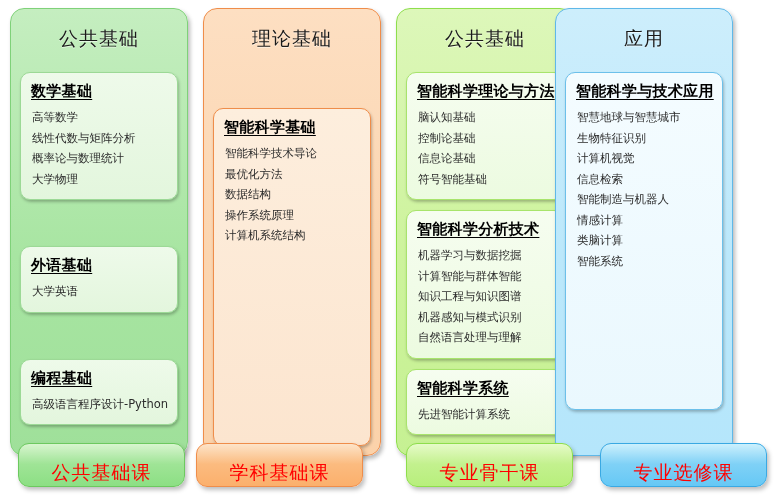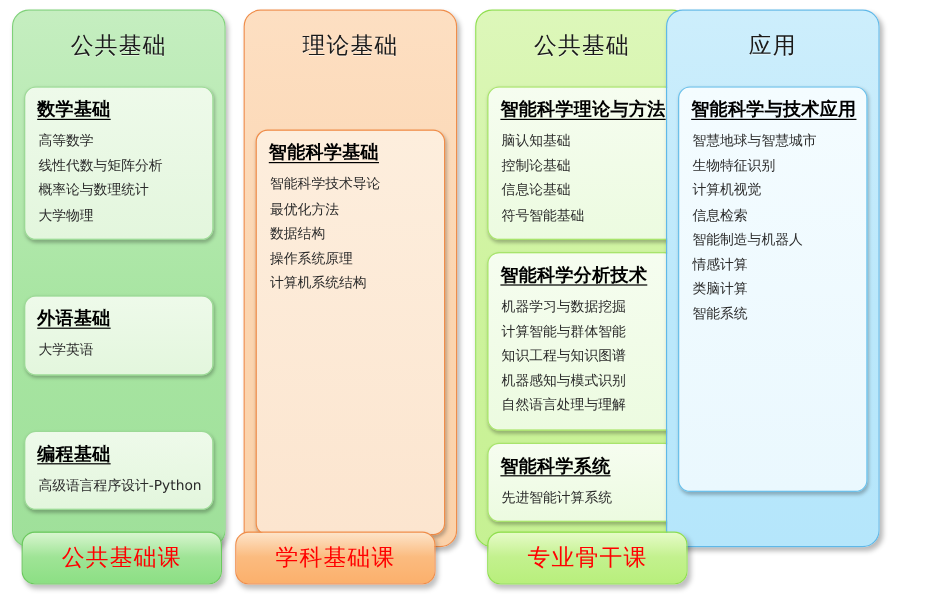--- a/index.html
+++ b/index.html
@@ -98,21 +98,21 @@
     height: 48px;
   }
   .legend-pill {
     position: absolute;
     top: 0;
     width: 167px;
     height: 44px;
     border-radius: 11px;
     box-sizing: border-box;
     display: flex;
-    align-items: center;
+    align-items: flex-end;
     justify-content: center;
     box-shadow: 2px 3px 4px rgba(0,0,0,0.25);
     font-size: 19px;
     color: #ff0000;
     letter-spacing: 1px;
   }
   .lg-1 { left: 18px;  background: linear-gradient(to bottom, #d8f5cf 0%, #9fe496 48%, #8cdf84 100%); border: 1px solid #6cc95f; }
   .lg-2 { left: 196px; background: linear-gradient(to bottom, #fde4c9 0%, #fbbb7f 48%, #fbb06c 100%); border: 1px solid #ef8d4a; }
   .lg-3 { left: 406px; background: linear-gradient(to bottom, #e6fbc8 0%, #c3f18e 48%, #b8ef7c 100%); border: 1px solid #8ede4c; }
   .lg-4 { left: 600px; background: linear-gradient(to bottom, #ccf0fd 0%, #7fd1f6 48%, #66c8f5 100%); border: 1px solid #3aa9e3; }
@@ -214,15 +214,18 @@
   <div class="legend">
     <div class="legend-pill lg-1">
       <span>公共基础课</span>
     </div>
     <div class="legend-pill lg-2">
       <span>学科基础课</span>
     </div>
     <div class="legend-pill lg-3">
       <span>专业骨干课</span>
     </div>
+    <div class="legend-pill lg-4">
+      <span>专业选修课</span>
+    </div>
   </div>
 
 </div>
 
 </body></html>

